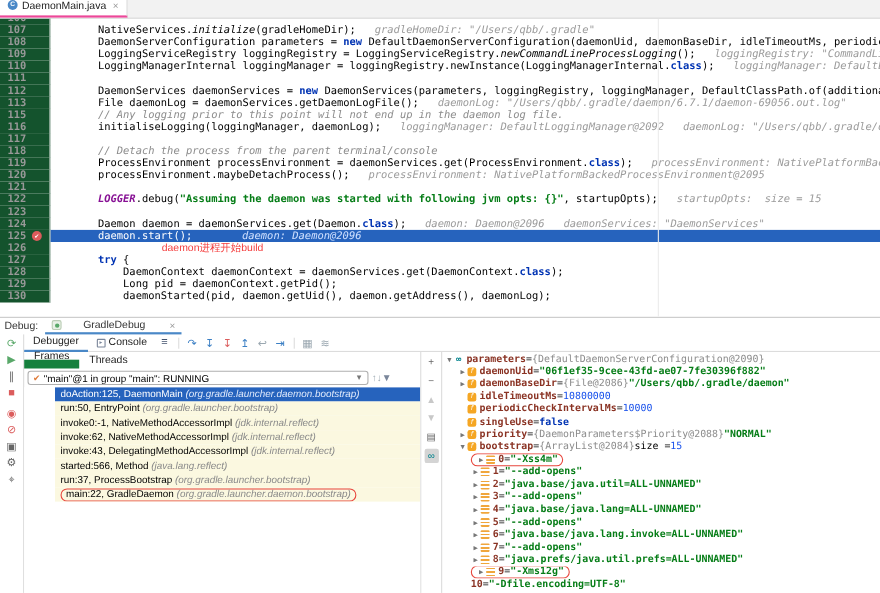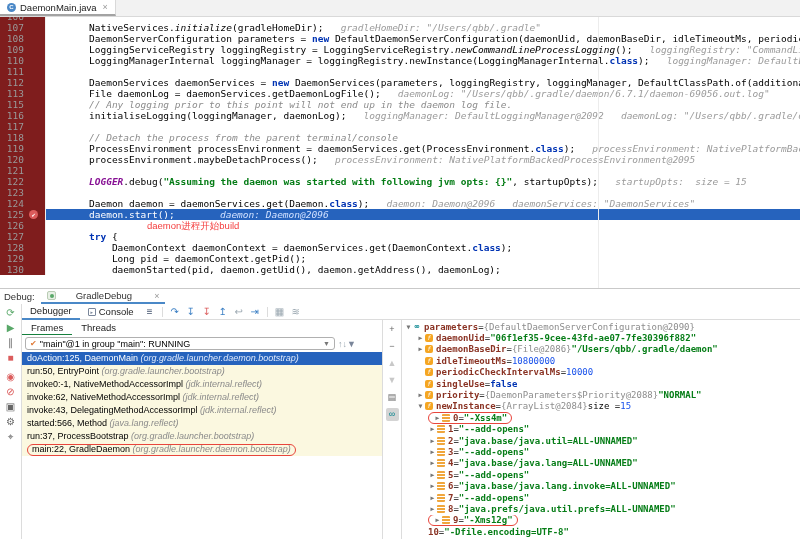--- a/index.html
+++ b/index.html
@@ -2,31 +2,31 @@
 <html><head>
 <meta charset="utf-8">
 <style>
   * { margin:0; padding:0; box-sizing:border-box; }
   html,body { width:800px; height:539px; overflow:hidden; background:#fff;
               font-family:"Liberation Sans", sans-serif; }
 
   
   .editor { height:288px; display:flex; flex-direction:column; }
   .tabbar { height:17px; background:#f2f2f2; border-bottom:1px solid #d9d9d9; display:flex; }
-  .etab { display:inline-flex; align-items:center; gap:4px; padding:0 7px; background:#fff;
-          border-right:1px solid #d9d9d9; border-bottom:2px solid #a3a3a3; font-size:9.5px; color:#222; }
+  .etab { display:inline-flex; align-items:flex-start; gap:4px; padding:0 7px; background:#fff;
+          border-right:1px solid #d9d9d9; border-bottom:2px solid #ec4899; font-size:9.5px; color:#222; }
   .class-icon { width:9px; height:9px; border-radius:50%; background:#4a88c7; color:#fff;
                 font-size:6px; line-height:9px; text-align:center; font-weight:bold; }
   .tab-close { color:#9a9a9a; font-size:9px; margin-left:2px; cursor:pointer; }
 
   .editor-body { position:relative; flex:1; overflow:hidden;
                  font-family:"DejaVu Sans Mono", monospace; font-size:9.5px; line-height:11px; }
   .margin-guide { position:absolute; left:598px; top:0; bottom:0; width:1px; background:#ececec; }
   .line { display:flex; height:11px; white-space:pre; }
-  .gutter { flex:0 0 46px; display:flex; background:#7f1d1d; border-right:1px solid #f0f0f0; }
+  .gutter { flex:0 0 46px; display:flex; background:#14532d; border-right:1px solid #f0f0f0;font-weight:bold; }
   .lnum { width:24px; text-align:right; color:#999; }
   .gicon { width:21px; position:relative; }
   .bpdot { position:absolute; left:5px; top:1px; width:9px; height:9px; border-radius:50%;
            background:#db5c5c; color:#fff; font-size:6px; line-height:9px; text-align:center; }
   .code { flex:1; padding-left:43px; overflow:hidden; }
   .line.cur .code { background:#2663bd; }
   .line.cur .code span { color:#fff !important; }
   .line.cur .code .h { color:#cfe0ff !important;margin-left:28px; }
   .p { color:#000; } .k { color:#0033b3; font-weight:bold; }
   .s { color:#067d17; font-weight:bold; } .c { color:#8c8c8c; font-style:italic; }
@@ -54,29 +54,29 @@
   .console-icon { width:8px; height:8px; border:1px solid #7a869a; border-radius:1px; font-size:5px;
                   line-height:7px; text-align:center; color:#7a869a; }
   .tbicon { width:16px; text-align:center; font-size:10px; cursor:pointer; }
   .tsep { width:1px; height:10px; background:#dcdcdc; margin:0 4px; }
   .dcontent { flex:1; display:flex; min-width:0; }
 
   
   .frames { flex:0 0 361px; border-right:1px solid #dcdcdc; display:flex; flex-direction:column; min-width:0; }
   .ftabs { height:15px; display:flex; }
   .ftab { height:15px; padding:0 9px; display:flex; align-items:center; color:#222; cursor:pointer; }
-  .ftab.sel { border-bottom:1px solid #15803d; }
+  .ftab.sel { border-bottom:8px solid #15803d; }
   .fselector { height:17px; display:flex; align-items:center; padding:1px 3px; gap:3px; }
   .combo { flex:0 0 310px; height:13px; border:1px solid #b0b0b0; border-radius:3px; background:#fff;
            display:flex; align-items:center; gap:3px; padding:0 4px; font-size:9px; overflow:hidden; }
   .combo .chk { color:#e07b39; font-size:8px; }
   .combo .arrow { margin-left:auto; color:#777; font-size:7px; }
   .navicon { color:#9aa7b0; font-size:9px; width:13px; text-align:center; cursor:pointer; }
   .flist { flex:1; background:#fff; overflow:hidden; font-size:9px; }
-  .frow { height:13px; line-height:13px; background:#fbf8e0; padding-left:5px; white-space:nowrap; overflow:hidden; cursor:pointer; }
+  .frow { height:13px; line-height:13px; background:#fbf8e0; padding-left:5px; white-space:nowrap; overflow:hidden; cursor:pointer;margin-left:28px; }
   .frow.sel { background:#2663bd; color:#fff; }
   .frow .pkg { font-style:italic; color:#8a8a8a; }
   .frow.sel .pkg { color:#dfe9fb; }
   .redbox { display:inline-block; border:1.5px solid #e8453c; border-radius:6px; padding:0 4px;
             line-height:10px; height:12px; }
   .frow .redbox { line-height:9px; }
 
   
   .varsarea { flex:1; display:flex; flex-direction:column; min-width:0; }
   .vtitle { height:12px; padding:1px 0 0 4px; font-size:8.5px; color:#777; }
@@ -264,21 +264,21 @@
                   <span class="chev">▶</span>
                   <span class="vicon ic-field">f</span>
                   <span class="vname">priority</span>
                   <span class="veq"> = </span>
                   <span class="ref">{DaemonParameters$Priority@2088} </span>
                   <span class="str">"NORMAL"</span>
                 </div>
                 <div class="vrow" style="padding-left: 14px;">
                   <span class="chev">▼</span>
                   <span class="vicon ic-field">f</span>
-                  <span class="vname">newInstance</span>
+                  <span class="vname">bootstrap</span>
                   <span class="veq"> = </span>
                   <span class="ref">{ArrayList@2084} </span>
                   <span class="plain">size = </span>
                   <span class="num">15</span>
                 </div>
                 <div class="vrow" style="padding-left: 26px;">
                   <span class="redbox" style="display: inline-flex; align-items: center;">
                     <span class="chev">▶</span>
                     <span class="vicon ic-item"></span>
                     <span class="vname">0</span>

